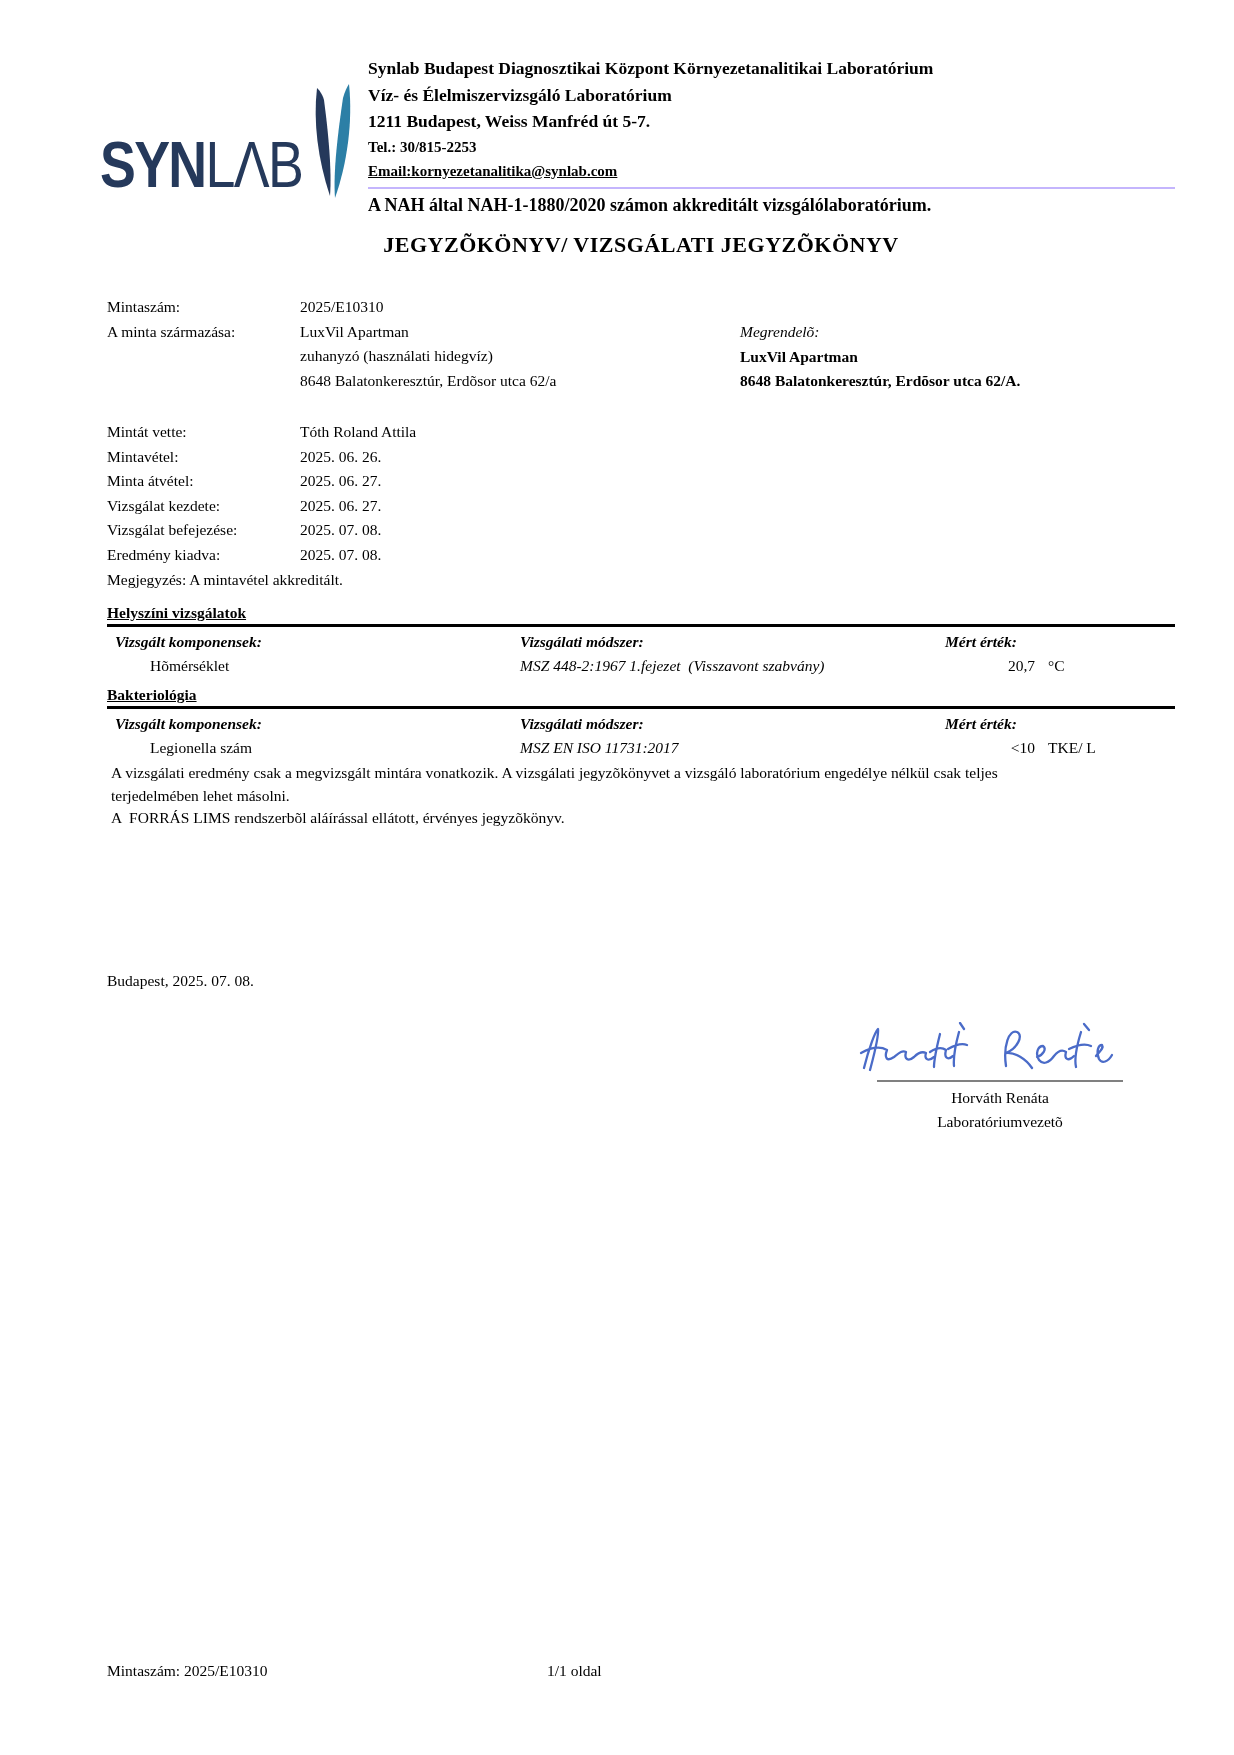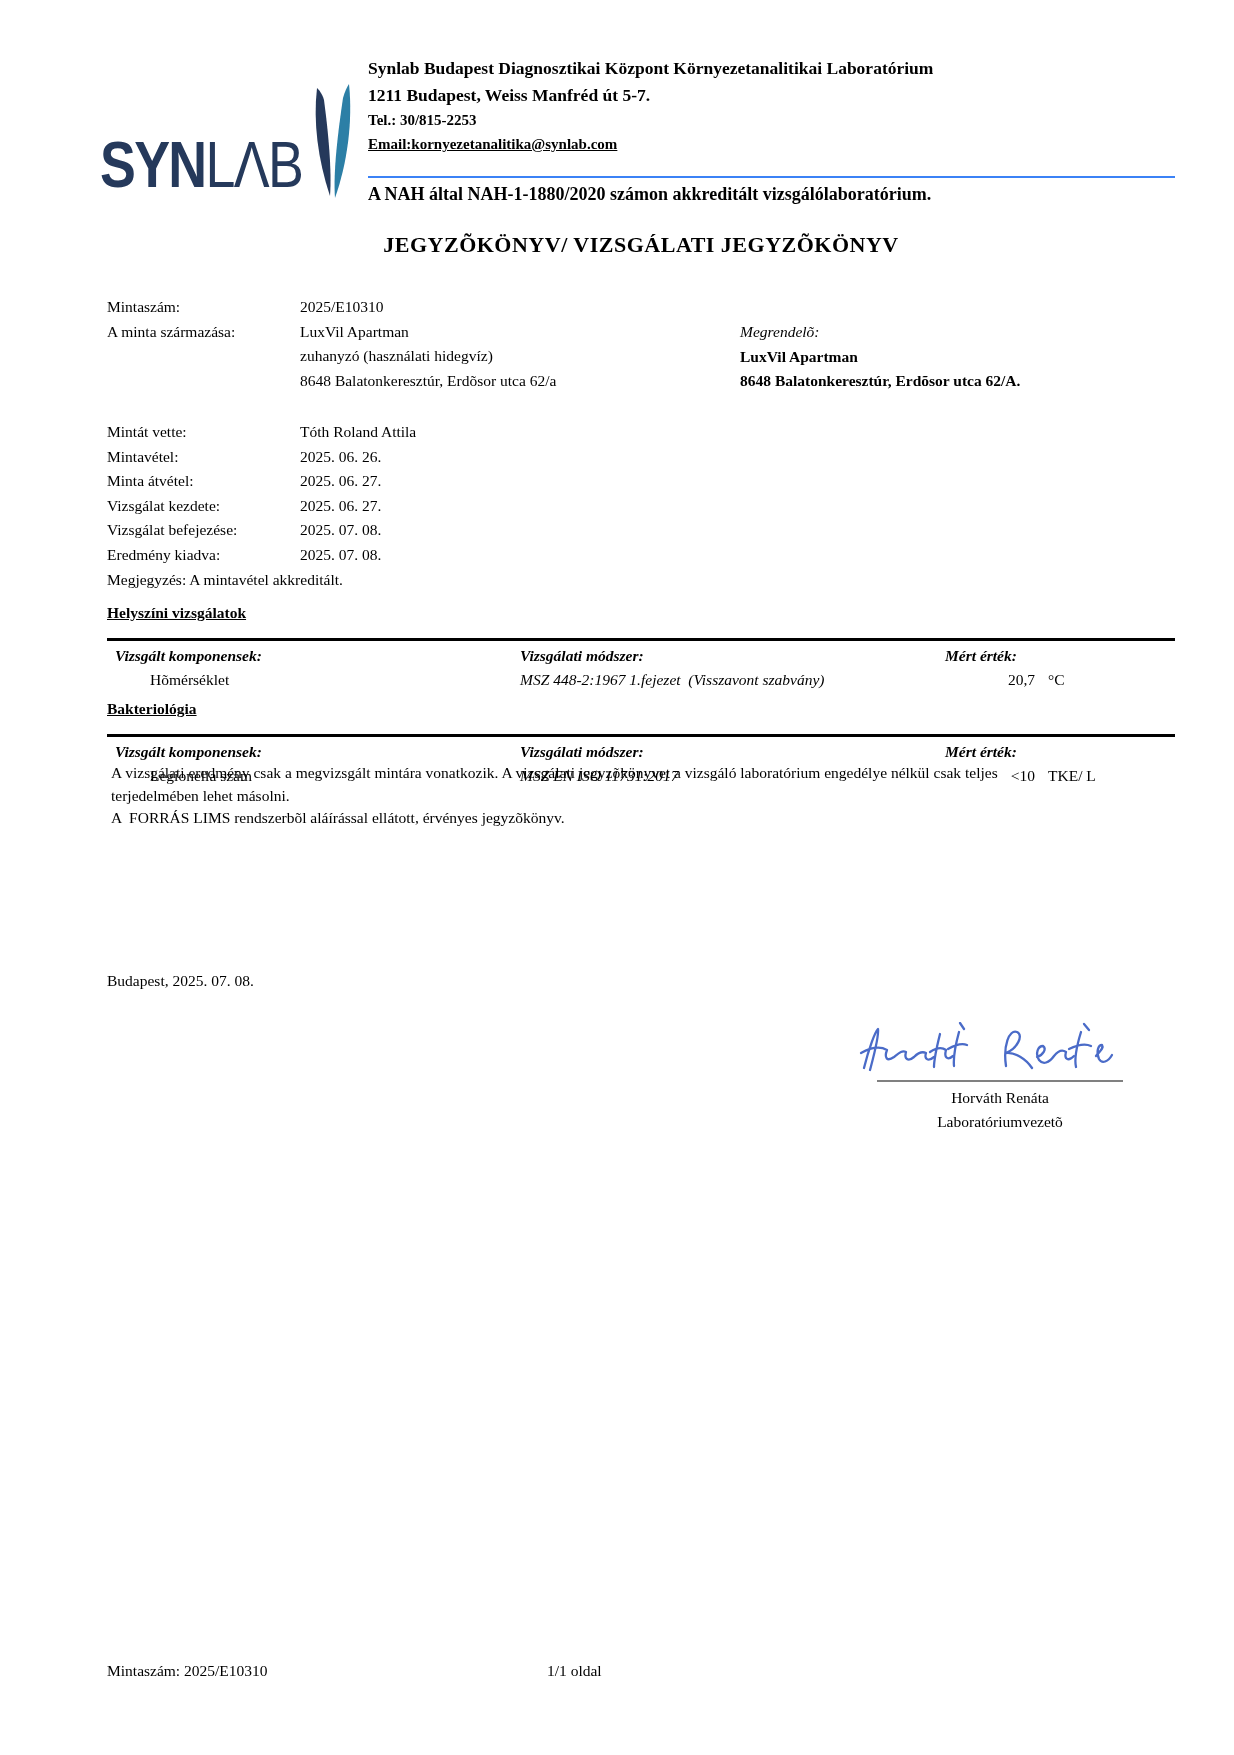--- a/index.html
+++ b/index.html
@@ -12,38 +12,38 @@
     position:absolute;left:100px;top:133px;line-height:1;
     font-family:"Liberation Sans","DejaVu Sans",sans-serif;
     font-size:64px;color:#25395b;letter-spacing:-2px;
     transform:scaleX(.84);transform-origin:left top;white-space:nowrap;
   }
   .logo-word .heavy{font-weight:700;}
   .logo-word .lite{font-weight:400;}
   .logo-mark{position:absolute;left:303px;top:84px;}
   
   .header-block{position:absolute;left:368px;top:55px;width:807px;}
-  .rule-wrap{border-bottom:2px solid #3b82f6;padding-bottom:20px;}
+  .rule-wrap{border-bottom:2px solid #c4b5fd;padding-bottom:4px;}
   .h1{font-size:17.5px;font-weight:bold;line-height:26.5px;white-space:nowrap;}
   .h2{font-size:15px;font-weight:bold;line-height:24px;white-space:nowrap;}
   .email{text-decoration:underline;}
   .nah{font-size:18px;padding-top:4px;}
   
   .title{position:absolute;left:107px;top:232px;width:1068px;text-align:center;
     font-size:22px;font-weight:bold;letter-spacing:.5px;}
   
   .sample{position:absolute;left:107px;top:295px;font-size:15.5px;line-height:24.6px;}
   .client{position:absolute;left:740px;top:320px;font-size:15.5px;line-height:24.6px;}
   .client .lbl{font-style:italic;}
   .client .b{font-weight:bold;white-space:nowrap;}
   .meta{position:absolute;left:107px;top:420px;font-size:15.5px;line-height:24.6px;}
   .kv .k{display:inline-block;width:193px;}
   
   .results{position:absolute;left:107px;top:603px;width:1068px;font-size:15.5px;}
-  .sec-title{font-weight:bold;border-bottom:3px solid #000;padding-bottom:16px;line-height:19px;}
+  .sec-title{font-weight:bold;border-bottom:3px solid #000;padding-bottom:2px;line-height:19px;}
   .sec-title span{text-decoration:underline;}
   .grid{display:grid;grid-template-columns:413px 425px 1fr;}
   .thead{font-style:italic;font-weight:bold;margin-top:4px;line-height:22px;}
   .thead .c1{padding-left:8px;}
   .trow{margin-top:2px;line-height:22px;}
   .trow .c1{padding-left:43px;}
   .c2{white-space:pre;font-style:italic;}
   .trow .c3{display:flex;}
   .trow .c3 .num{width:90px;text-align:right;}
   .trow .c3 .unit{margin-left:13px;}
@@ -67,20 +67,21 @@
 
   <div class="logo-word"><span class="heavy">SYN</span><span class="lite">LΛB</span></div>
   <svg class="logo-mark" width="58" height="114" viewBox="0 0 58 114">
     <path fill="#25395b" d="M14,4 C10,38 15,76 27,112 C29,86 25,46 21,16 C19,9 16,6 14,4 Z"></path>
     <path fill="#2c7fa6" d="M46,0 C50,38 44,80 32,114 C30,88 35,48 40,14 C42,7 44,3 46,0 Z"></path>
   </svg>
 
   <div class="header-block">
     <div class="rule-wrap">
       <div class="h1">Synlab Budapest Diagnosztikai Központ Környezetanalitikai Laboratórium</div>
+      <div class="h1">Víz- és Élelmiszervizsgáló Laboratórium</div>
       <div class="h1">1211 Budapest, Weiss Manfréd út 5-7.</div>
       <div class="h2">Tel.: 30/815-2253</div>
       <div class="h2 email">Email:kornyezetanalitika@synlab.com</div>
     </div>
     <div class="h2 nah">A NAH által NAH-1-1880/2020 számon akkreditált vizsgálólaboratórium.</div>
   </div>
 
   <div class="title">JEGYZÕKÖNYV/ VIZSGÁLATI JEGYZÕKÖNYV</div>
 
   <div class="sample">

